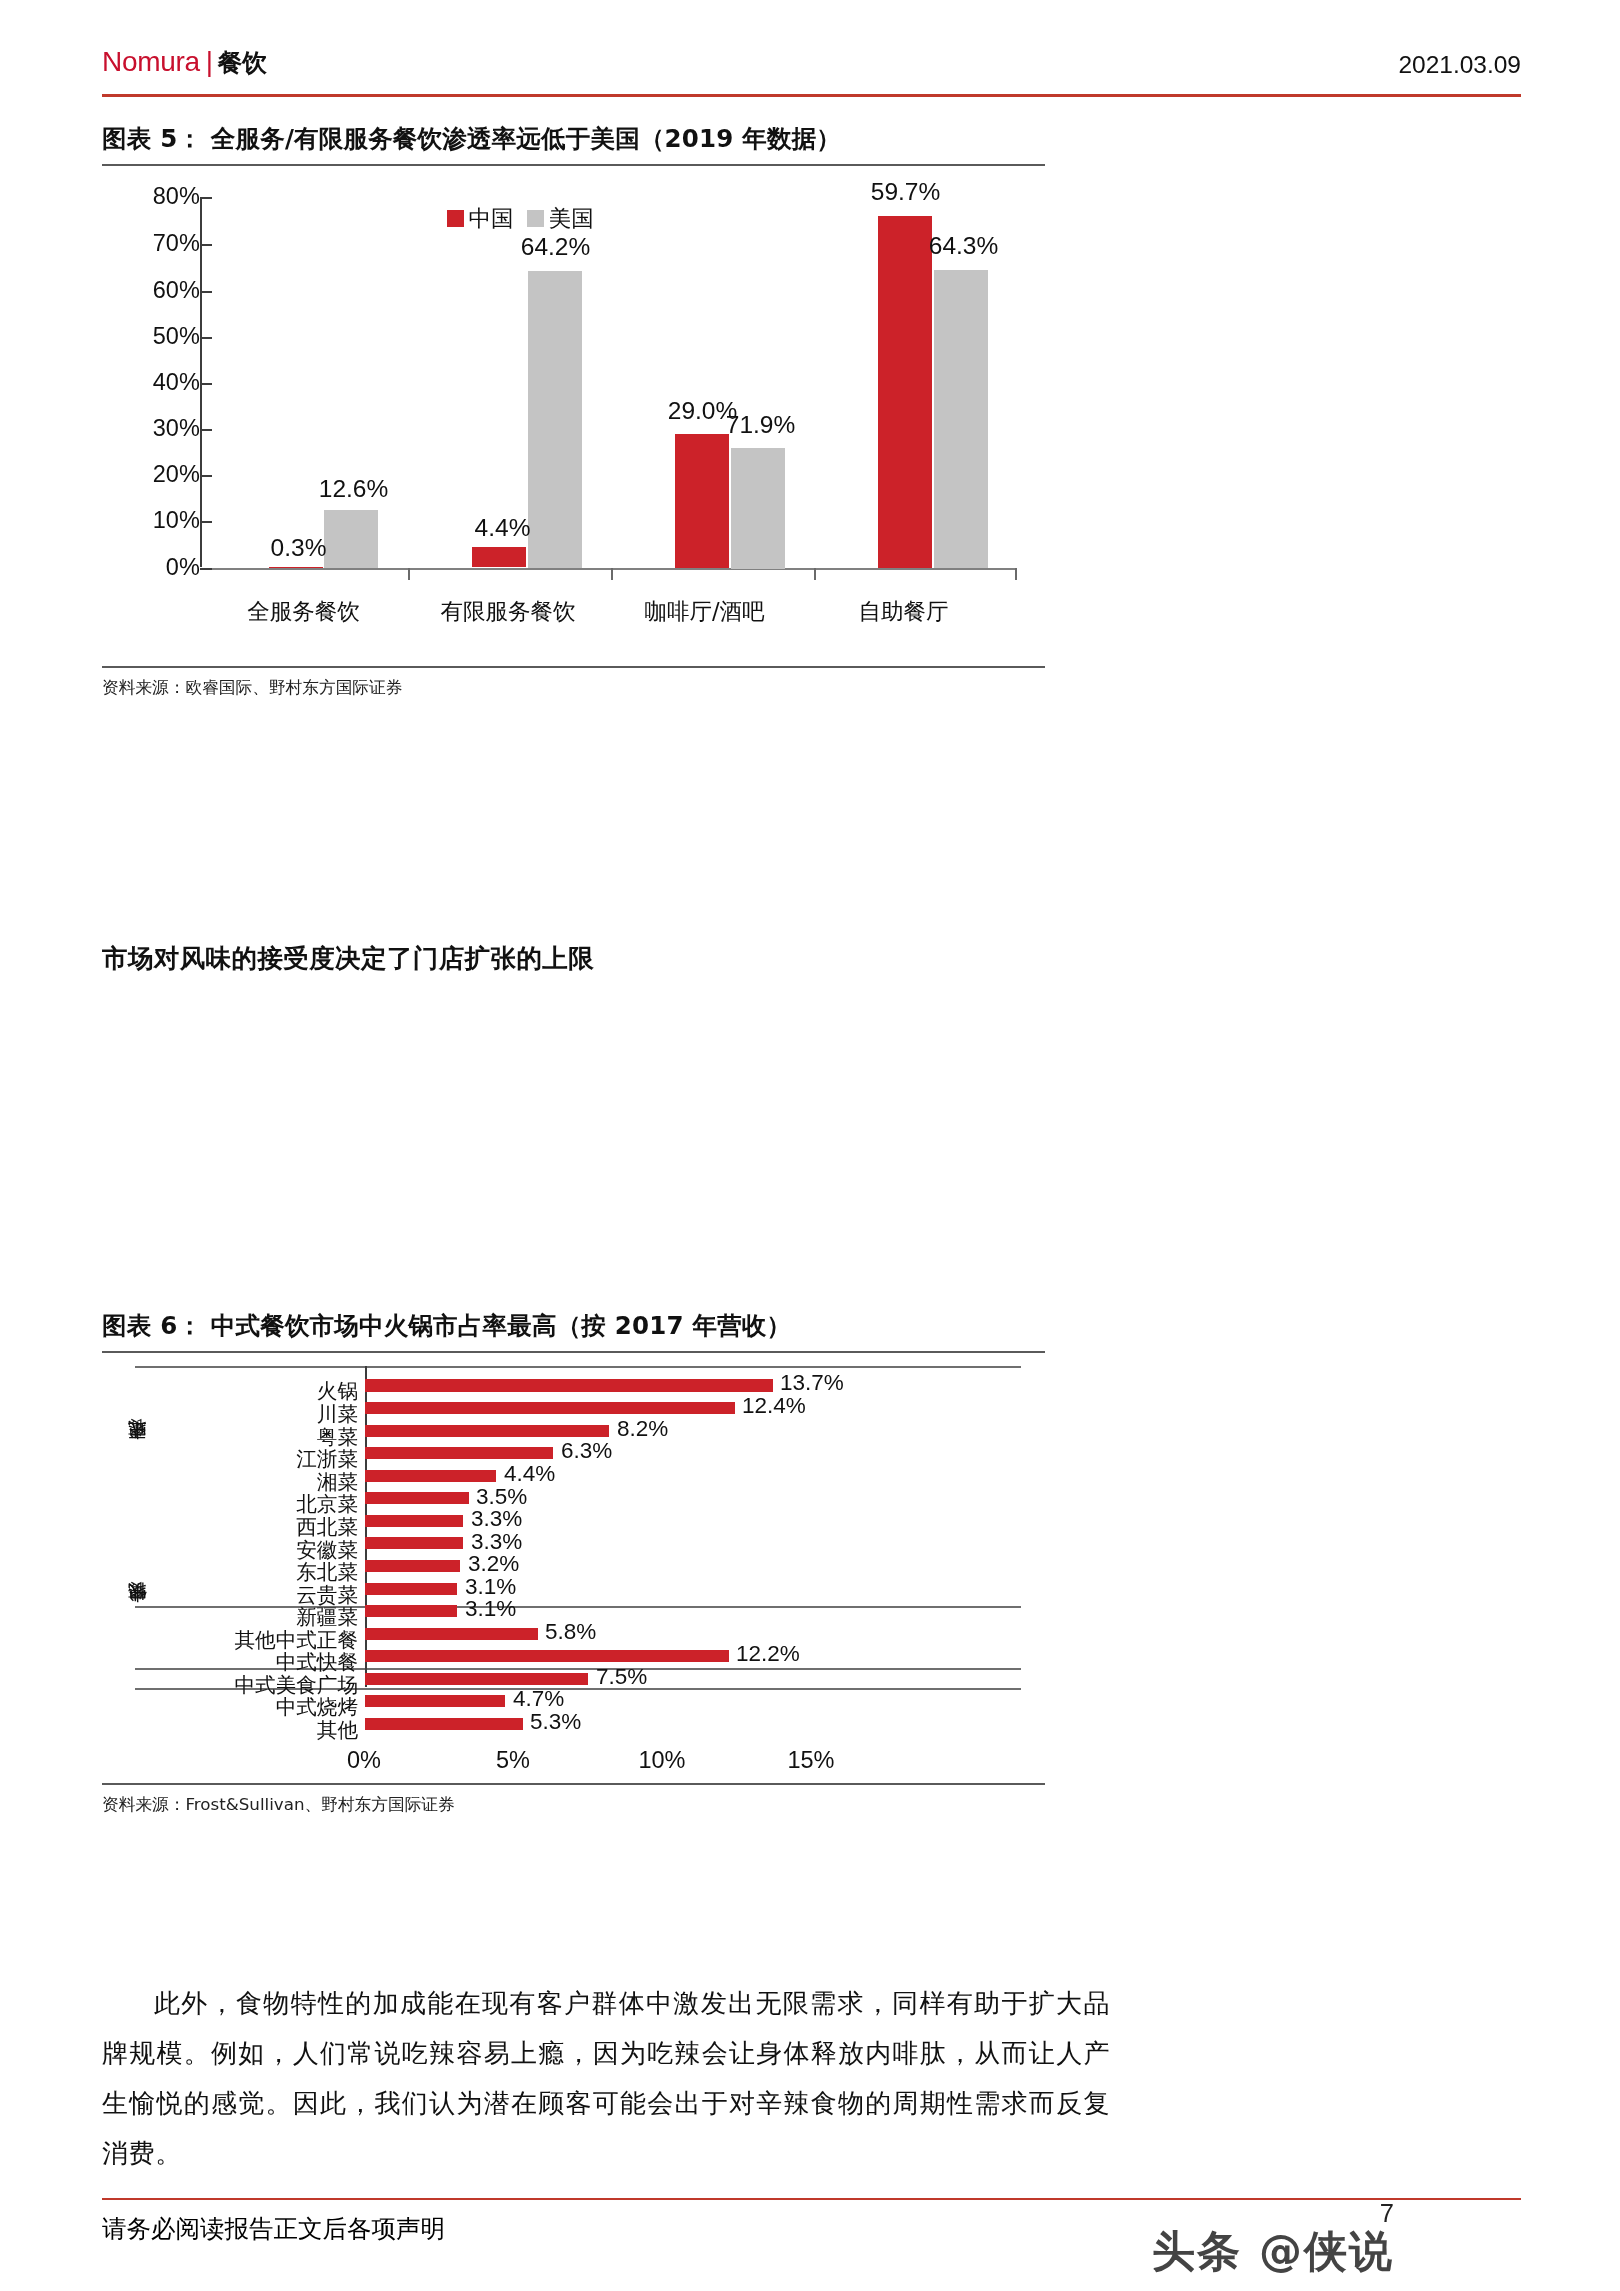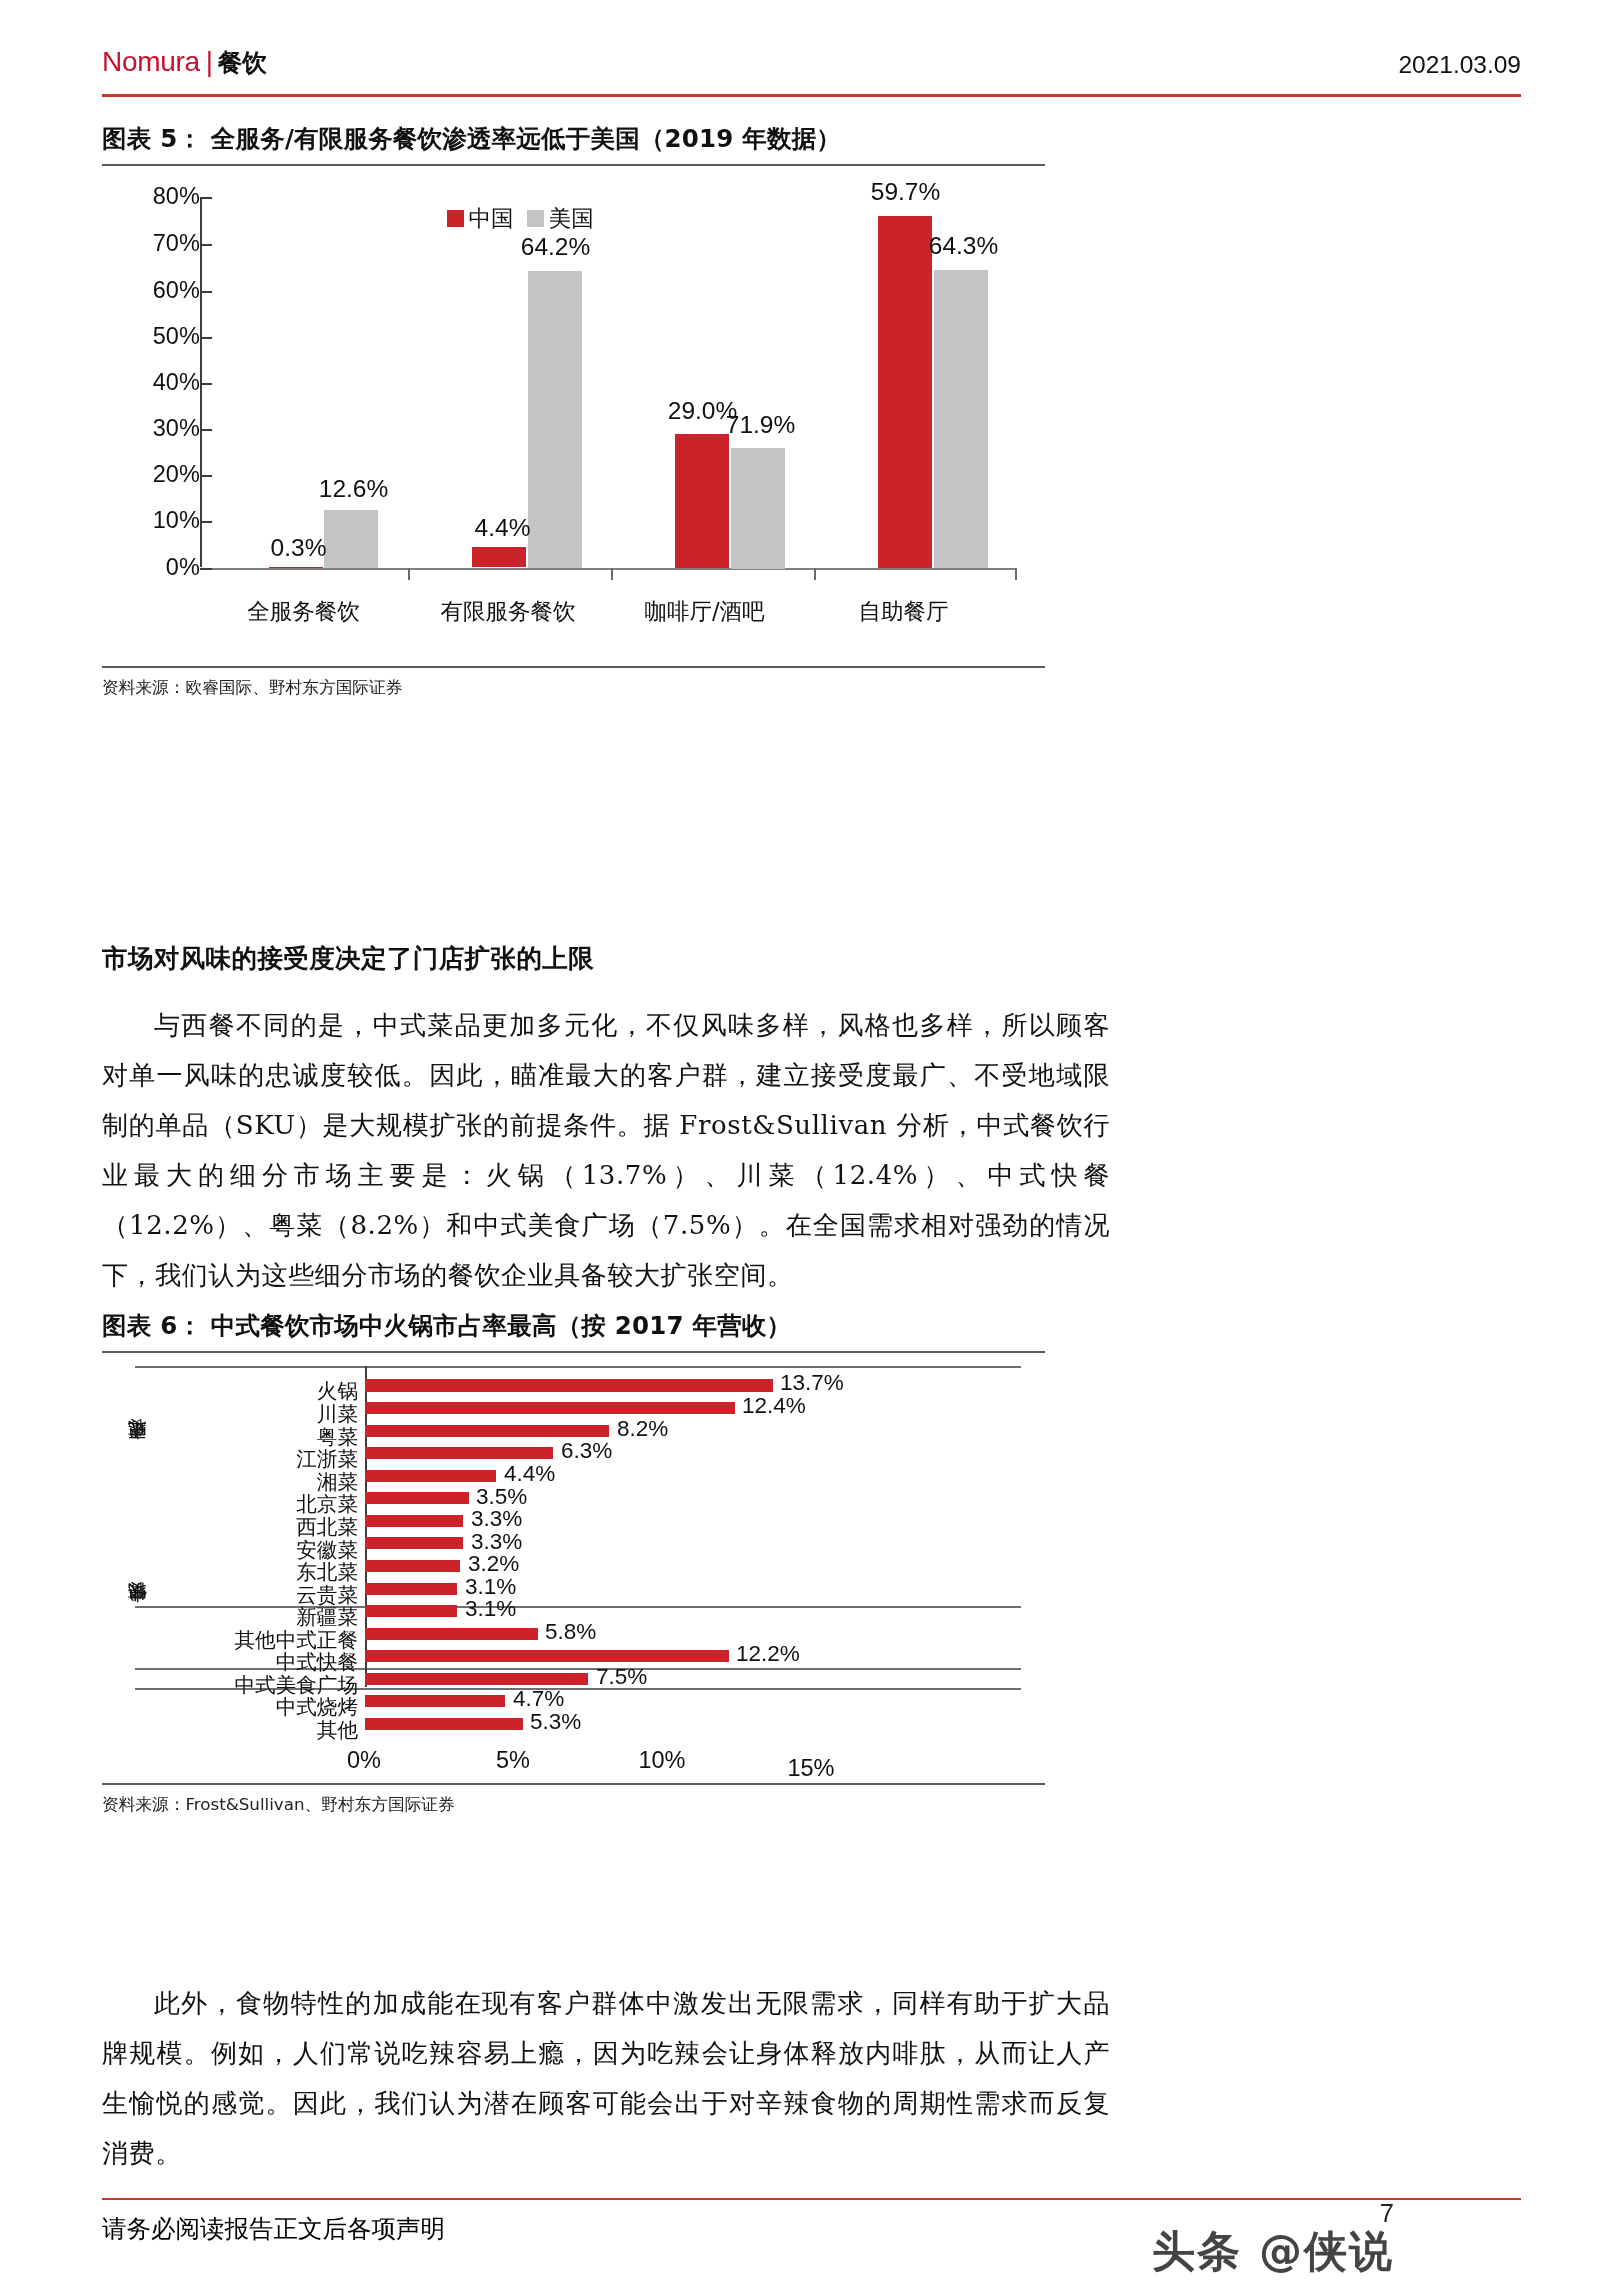--- a/index.html
+++ b/index.html
@@ -400,21 +400,20 @@
       <div class="c5-cat" style="left:733px; width:137px;">自助餐厅</div>
     </div>
 
     <div class="source-rule"></div>
     <div class="source-text">资料来源：欧睿国际、野村东方国际证券</div>
   </div>
 
 
   <div class="subhead" style="left:102px; top:941px;">市场对风味的接受度决定了门店扩张的上限</div>
 
-  <div class="para" style="left:102px; top:1000px;">与西餐不同的是，中式菜品更加多元化，不仅风味多样，风格也多样，所以顾客对单一风味的忠诚度较低。因此，瞄准最大的客户群，建立接受度最广、不受地域限制的单品（SKU）是大规模扩张的前提条件。据 Frost&amp;Sullivan 分析，中式餐饮行业最大的细分市场主要是：火锅（13.7%）、川菜（12.4%）、中式快餐（12.2%）、粤菜（8.2%）和中式美食广场（7.5%）。在全国需求相对强劲的情况下，我们认为这些细分市场的餐饮企业具备较大扩张空间。</div>
 
   <div class="exhibit" style="left:102px; top:1309px; width:943px;">
     <div class="exhibit-title">图表 6： 中式餐饮市场中火锅市占率最高（按 2017 年营收）</div>
     <div class="title-rule"></div>
 
     <div class="chart6">
 
       <div class="c6-toprule"></div>
       <div class="c6-midrule" style="top:243px;"></div>
       <div class="c6-midrule" style="top:305px;"></div>
@@ -485,21 +484,21 @@
       <div class="c6-bar" style="left:263px; top:332px; width:140px;"></div>
       <div class="c6-dlabel" style="left:411px; top:323px;">4.7%</div>
 
       <div class="c6-catlabel" style="top:353px; width:223px; left:33px;">其他</div>
       <div class="c6-bar" style="left:263px; top:355px; width:158px;"></div>
       <div class="c6-dlabel" style="left:428px; top:346px;">5.3%</div>
 
       <div class="c6-xtick-label" style="left:223px; top:384px;">0%</div>
       <div class="c6-xtick-label" style="left:372px; top:384px;">5%</div>
       <div class="c6-xtick-label" style="left:521px; top:384px;">10%</div>
-      <div class="c6-xtick-label" style="left:670px; top:384px;margin-top:8px;">15%</div>
+      <div class="c6-xtick-label" style="left:670px; top:384px;">15%</div>
     </div>
 
     <div class="source-rule" style="margin-top:69px;"></div>
     <div class="source-text">资料来源：Frost&amp;Sullivan、野村东方国际证券</div>
   </div>
 
   <div class="para" style="left:102px; top:1978px;">此外，食物特性的加成能在现有客户群体中激发出无限需求，同样有助于扩大品牌规模。例如，人们常说吃辣容易上瘾，因为吃辣会让身体释放内啡肽，从而让人产生愉悦的感觉。因此，我们认为潜在顾客可能会出于对辛辣食物的周期性需求而反复消费。</div>
 
   <div class="footer-rule"></div>
   <div class="footer-note">请务必阅读报告正文后各项声明</div>

